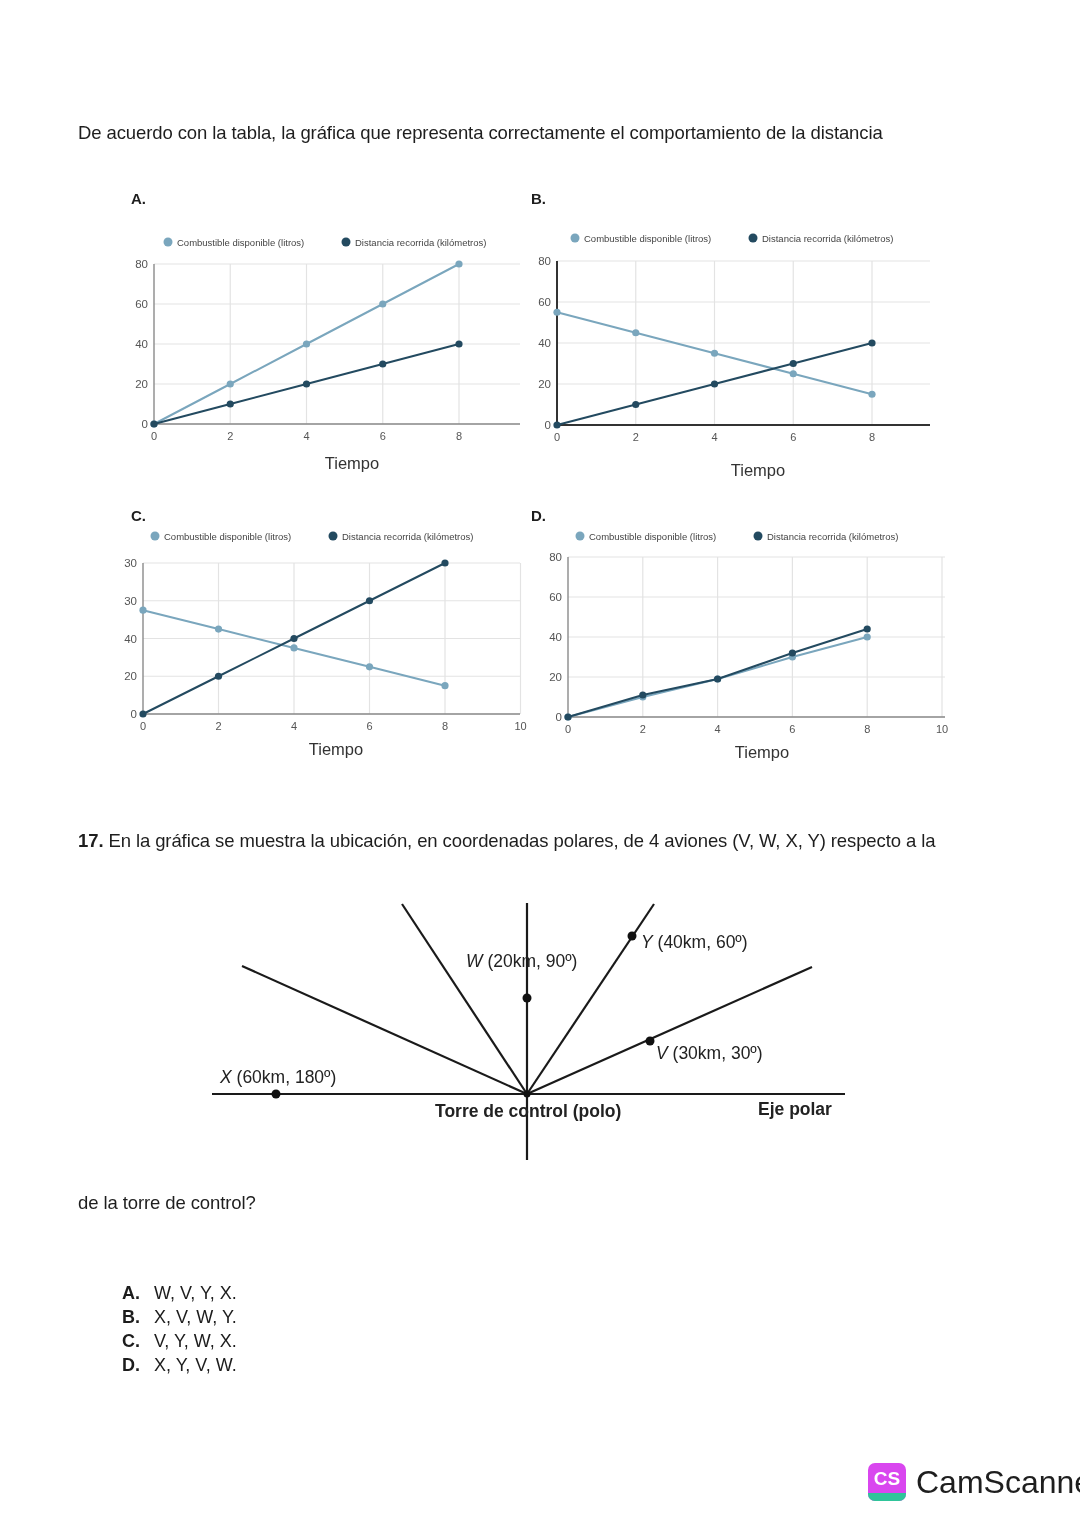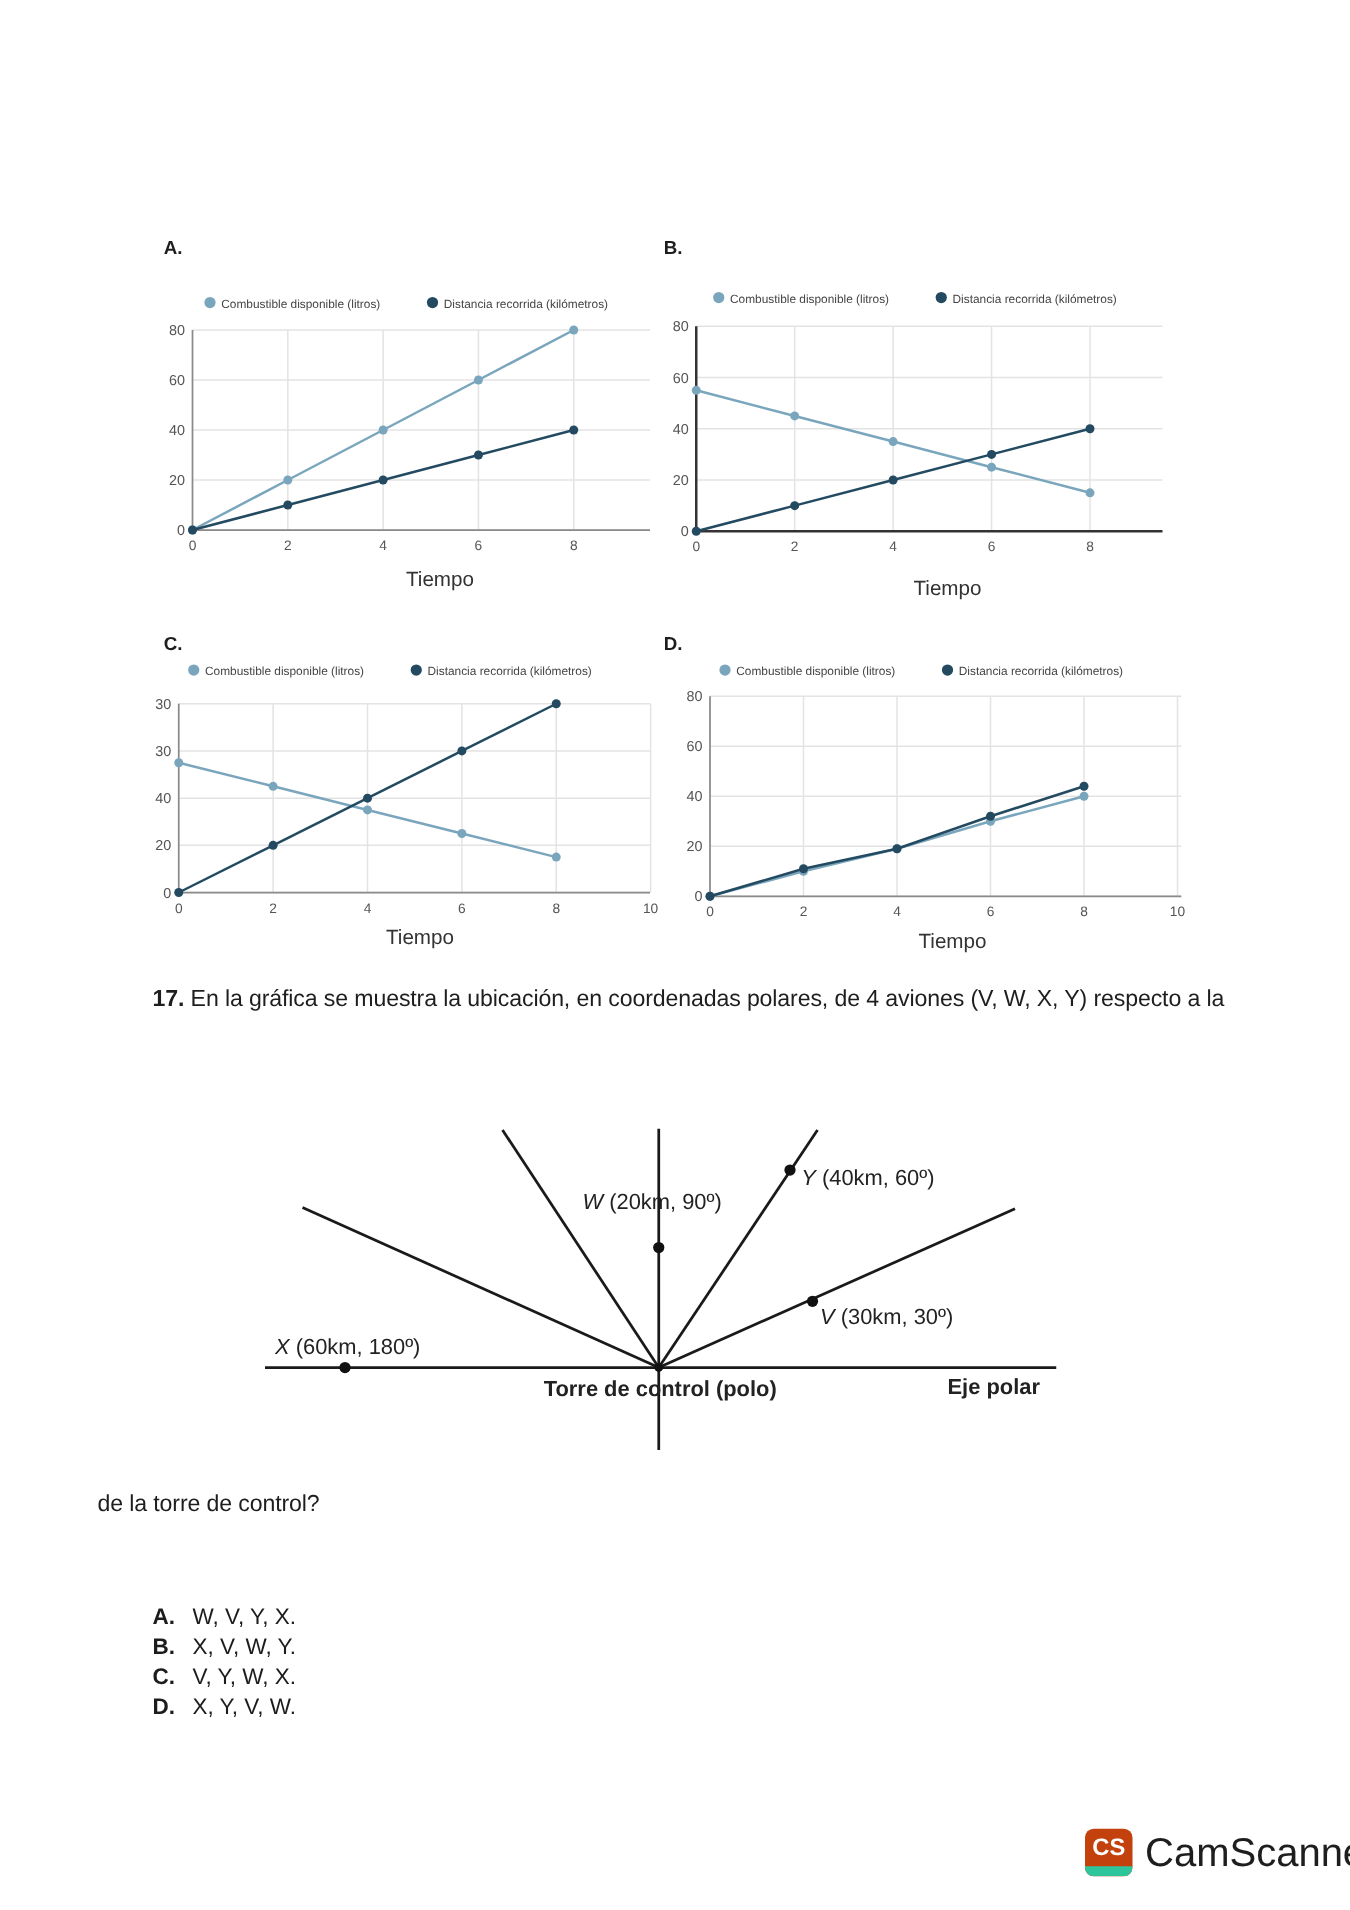--- a/index.html
+++ b/index.html
@@ -5,28 +5,29 @@
   html,body{margin:0;padding:0;background:#ffffff;}
   body{width:1080px;height:1528px;position:relative;overflow:hidden;font-family:"Liberation Sans",sans-serif;color:#1c1c1c;}
   .abs{position:absolute;}
   .para{position:absolute;left:78px;font-size:18.5px;line-height:24px;color:#1e1e1e;letter-spacing:-0.1px;}
   .optlabel{position:absolute;font-weight:bold;font-size:15px;color:#1e1e1e;}
   svg text{font-family:"Liberation Sans",sans-serif;}
   .answers{position:absolute;left:122px;top:1281px;font-size:18px;line-height:24px;}
   .answers .row{display:flex;gap:12px;}
   .answers .l{font-weight:bold;width:20px;}
   .brand{position:absolute;left:868px;top:1463px;display:flex;align-items:center;gap:10px;}
-  .logo{width:38px;height:38px;border-radius:7px;background:#c2410c;position:relative;overflow:hidden;color:#fff;font-weight:bold;font-size:19px;display:flex;align-items:center;justify-content:center;padding-bottom:6px;box-sizing:border-box;}
+  .logo{width:38px;height:38px;border-radius:7px;background:#d946ef;position:relative;overflow:hidden;color:#fff;font-weight:bold;font-size:19px;display:flex;align-items:center;justify-content:center;padding-bottom:6px;box-sizing:border-box;}
   .logo .bar{position:absolute;left:0;right:0;bottom:0;height:8px;background:#2fc59a;}
   .brandname{font-size:32px;color:#1e1e1e;}
 </style>
 </head>
 <body>
 
 <div class="para" style="top:121px;">
+  <div>De acuerdo con la tabla, la gráfica que representa correctamente el comportamiento de la distancia</div>
 </div>
 
 <div class="optlabel" style="left:131px;top:190px;">A.</div>
 <div class="optlabel" style="left:531px;top:190px;">B.</div>
 <div class="optlabel" style="left:131px;top:507px;">C.</div>
 <div class="optlabel" style="left:531px;top:507px;">D.</div>
 
 <svg class="abs" id="chart-a" style="left:0;top:0;" width="1080" height="800">
     <g>
       <line x1="154" x2="520" y1="424" y2="424" stroke="#e3e3e3" stroke-width="1.2"></line>
@@ -187,21 +188,21 @@
       <circle cx="792.4" cy="653" r="3.6" fill="#234a60"></circle>
       <circle cx="867.2" cy="629" r="3.6" fill="#234a60"></circle>
       <circle cx="580" cy="536" r="4.5" fill="#7aa6bd"></circle>
       <text x="589" y="540" font-size="9.5" fill="#444">Combustible disponible (litros)</text>
       <circle cx="758" cy="536" r="4.5" fill="#234a60"></circle>
       <text x="767" y="540" font-size="9.5" fill="#444">Distancia recorrida (kilómetros)</text>
       <text x="762" y="758" text-anchor="middle" font-size="16.5" fill="#333">Tiempo</text>
     </g>
   </svg>
 
-<div class="para" style="top:787px;margin-left:44px;">
+<div class="para" style="top:829px;">
   <div><b>17.</b> <span>En la gráfica se muestra la ubicación, en coordenadas polares, de 4 aviones (V, W, X, Y) respecto a la</span></div>
 </div>
 
 <svg class="abs" style="left:0;top:880px;" width="1080" height="300">
   <g stroke="#1a1a1a" stroke-width="2.2" fill="none">
     <line x1="212" y1="214" x2="845" y2="214"></line>
     <line x1="527" y1="23" x2="527" y2="280"></line>
     <line x1="527" y1="214" x2="402" y2="24"></line>
     <line x1="527" y1="214" x2="242" y2="86"></line>
     <line x1="527" y1="214" x2="654" y2="24"></line>

